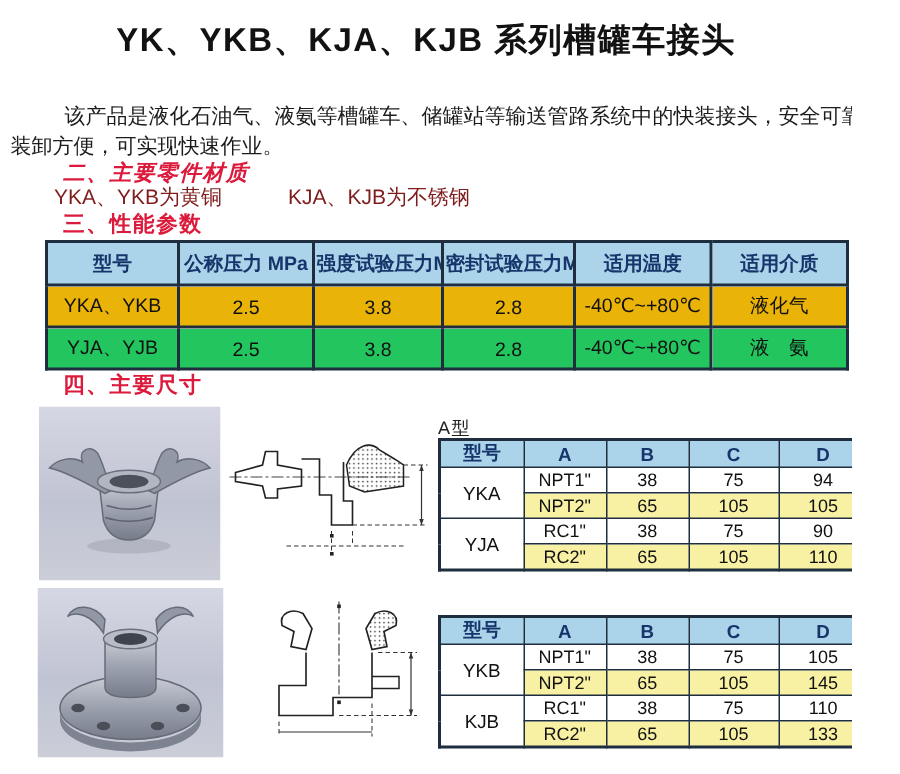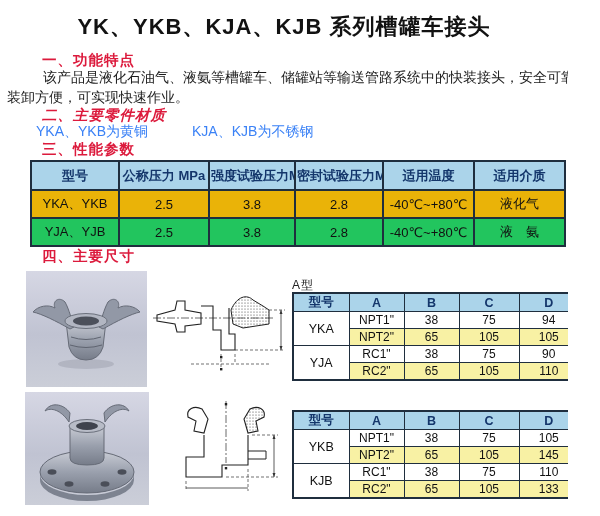--- a/index.html
+++ b/index.html
@@ -17,21 +17,21 @@
   }
   #h-features{top:51px;}
   #h-materials{top:106px;font-style:italic;}
   #h-performance{top:140px;}
   #h-dimensions{top:247px;}
   .para{
     position:absolute;top:68px;left:7px;width:586px;
     font-size:14px;line-height:1.4;color:#1c1c1c;text-indent:36px;
   }
   .materials-line{
-    position:absolute;top:123px;left:36px;font-size:14px;color:#3b82f6;white-space:nowrap;
+    position:absolute;top:123px;left:36px;font-size:14px;color:#7f1d1d;white-space:nowrap;
   }
   .materials-line .gap{display:inline-block;width:44px;}
 
   
   table{border-collapse:collapse;table-layout:fixed;}
   .perf{
     position:absolute;left:30px;top:160px;width:534px;
   }
   .perf th,.perf td{
     border:2px solid #1f2e3e;text-align:center;vertical-align:middle;
@@ -72,21 +72,20 @@
   #drawing-b{left:168px;top:399px;width:118px;height:98px;}
   .fig svg{display:block;width:100%;height:100%;}
 </style>
 </head>
 <body>
 
 <div class="page">
 
   <div class="title">YK、YKB、KJA、KJB 系列槽罐车接头</div>
 
-  <div class="sec-heading" id="h-features">一、功能特点</div>
   <div class="para">该产品是液化石油气、液氨等槽罐车、储罐站等输送管路系统中的快装接头，安全可靠，装卸方便，可实现快速作业。</div>
 
   <div class="sec-heading" id="h-materials">二、主要零件材质</div>
   <div class="materials-line">
     <span>YKA、YKB为黄铜</span><span class="gap"></span><span>KJA、KJB为不锈钢</span>
   </div>
 
   <div class="sec-heading" id="h-performance">三、性能参数</div>
 
   <table class="perf">

